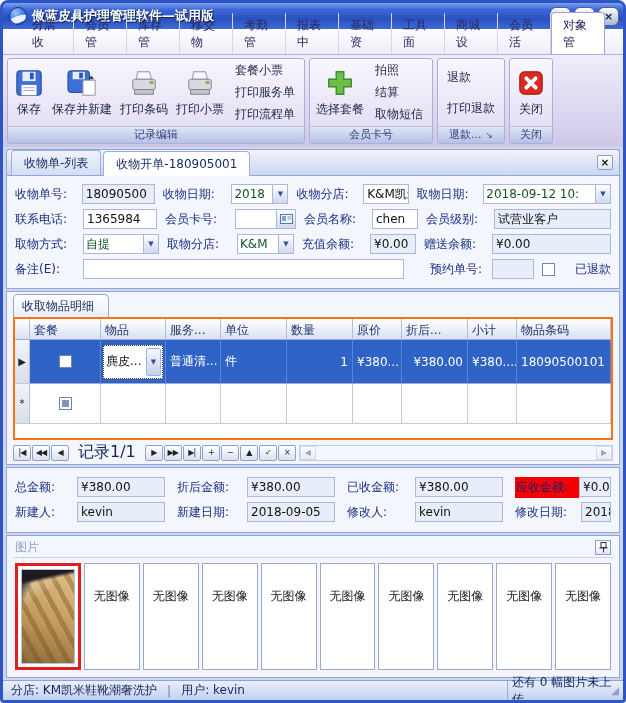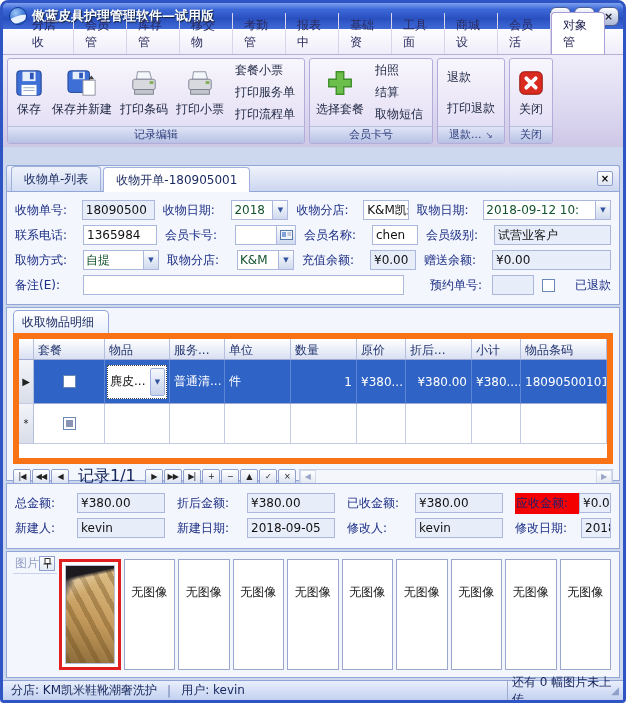--- a/index.html
+++ b/index.html
@@ -39,21 +39,21 @@
     color: #2e3e7c; font-size: 11px; text-align: center; line-height: 16px;
     display: flex; align-items: center; justify-content: center; gap: 4px; }
   .bigbtn { display: flex; flex-direction: column; align-items: center; justify-content: center;
     padding: 2px 3px; color: #1b2440; gap: 3px; border-radius: 3px; }
   .bigbtn span.lbl { white-space: nowrap; }
   .linkcol { display: flex; flex-direction: column; justify-content: center; gap: 3px; padding: 0 4px; }
   .linkbtn { color: #1b2440; white-space: nowrap; padding: 1px 2px; }
   .launcher { font-size: 9px; color: #44548e; }
 
   
-  .doctabs { height: 26px; flex: 0 0 26px; margin: 18px 3px 0; background: linear-gradient(#f0f3fb,#ccd6f0);
+  .doctabs { height: 26px; flex: 0 0 26px; margin: 2px 3px 0; background: linear-gradient(#f0f3fb,#ccd6f0);
     border: 1px solid #93a7d6; border-bottom: none; border-radius: 3px 3px 0 0;
     display: flex; align-items: flex-start; padding: 0 4px; position: relative; }
   .dtab { padding: 4px 12px 3px; border: 1px solid #9fb0dd; border-bottom: none; border-radius: 4px 4px 0 0;
     margin-right: 2px; color: #17275f; background: linear-gradient(#eef2fb,#d4def4); }
   .dtab.active { background: #fff; position: relative; top: 1px; }
   .dtab-close { position: absolute; right: 6px; top: 5px; width: 16px; height: 15px;
     border: 1px solid #8fa0cc; background: linear-gradient(#fff,#dfe5f2); border-radius: 2px;
     font-weight: bold; font-size: 10px; display: flex; align-items: center; justify-content: center; }
 
   
@@ -75,21 +75,21 @@
   .iconbtn { width: 19px; background: linear-gradient(#fdfefe,#cfd9ee); border-left: 1px solid #abb7dc;
     display: flex; align-items: center; justify-content: center; }
   .cb { width: 13px; height: 13px; border: 1px solid #6b87b5; background: #fff; display: inline-block; }
   .cb.gray::after { content:""; display:block; margin: 2px; width: 7px; height: 7px; background: #8a93b5; }
   .cbrow { display: flex; align-items: center; gap: 20px; margin-left: 8px; color: #1c2e85; }
 
   
   .itemspanel { height: 174px; flex: 0 0 174px; padding: 2px 6px; display: flex; flex-direction: column; }
   .itab { width: 96px; padding: 3px 8px 2px; border: 1px solid #93a7d6; border-bottom: none;
     border-radius: 5px 5px 0 0; background: linear-gradient(#ffffff,#e8eefb); color: #15255c; }
-  .grid { border: 6px solid #f97316; background: #fff; display: grid;
+  .grid { border: 2px solid #f97316; background: #fff; display: grid;
     grid-template-columns: 15px 71px 65px 55px 66px 66px 49px 66px 49px 1fr;
     grid-auto-rows: min-content; }
   .hcell { height: 21px; background: linear-gradient(#ffffff,#d9e0f2); border-right: 1px solid #b4bedd;
     border-bottom: 1px solid #9fabd0; color: #21336e; padding: 3px 4px; white-space: nowrap; overflow: hidden; }
   .rowsel { background: #2f63c5; color: #fff; border-right: 1px solid #5b86d6; border-bottom: 1px solid #9fabd0;
     height: 44px; display: flex; align-items: center; padding: 0 4px; white-space: nowrap; overflow: hidden; }
   .ind { background: linear-gradient(#f2f4f9,#d9dde9); border-right: 1px solid #b4bedd;
     border-bottom: 1px solid #c3cbe2; display: flex; align-items: center; justify-content: center;
     color: #222; font-size: 10px; }
   .rownew { background: #fff; border-right: 1px solid #c3cbe2; border-bottom: 1px solid #c3cbe2;
@@ -115,21 +115,21 @@
 
   
   .totalspanel { height: 66px; flex: 0 0 66px; padding: 5px 8px; }
   .trow { display: flex; align-items: center; height: 22px; margin: 3px 0; }
   .tl { width: 62px; color: #1c2e85; white-space: nowrap; }
   .tl2 { width: 70px; margin-left: 12px; } .tl3 { width: 68px; margin-left: 12px; } .tl4 { width: 66px; margin-left: 12px; }
   .tl.red { background: #f40000; color: #1d1d6e; width: 64px; padding: 2px 1px; }
   .tf { width: 88px; } .tf4 { flex: 1; }
 
   
-  .picpanel { flex: 1; padding: 2px 6px; display: flex; flex-direction: row; }
+  .picpanel { flex: 1; padding: 2px 6px; display: flex; flex-direction: column; }
   .piccap { height: 20px; display: flex; align-items: center; color: #93a0c6;
     border-bottom: 1px solid #c8d2ea; padding: 0 2px; }
   .piccap .cap { flex: 1; }
   .pinbtn { width: 16px; height: 15px; border: 1px solid #8fa0cc; background: linear-gradient(#fff,#e2e8f4);
     display: flex; align-items: center; justify-content: center; }
   .thumbs { flex: 1; display: flex; gap: 3px; padding: 5px 2px; }
   .thumb { flex: 1; border: 1px solid #9aa6cc; background: #fff; color: #1a1a1a; text-align: center;
     padding-top: 24px; overflow: hidden; }
   .thumb.photo { border: 3px solid #e02020; padding: 3px; }
   .photoimg { width: 100%; height: 100%; border: 1px solid #b9c2dd;

